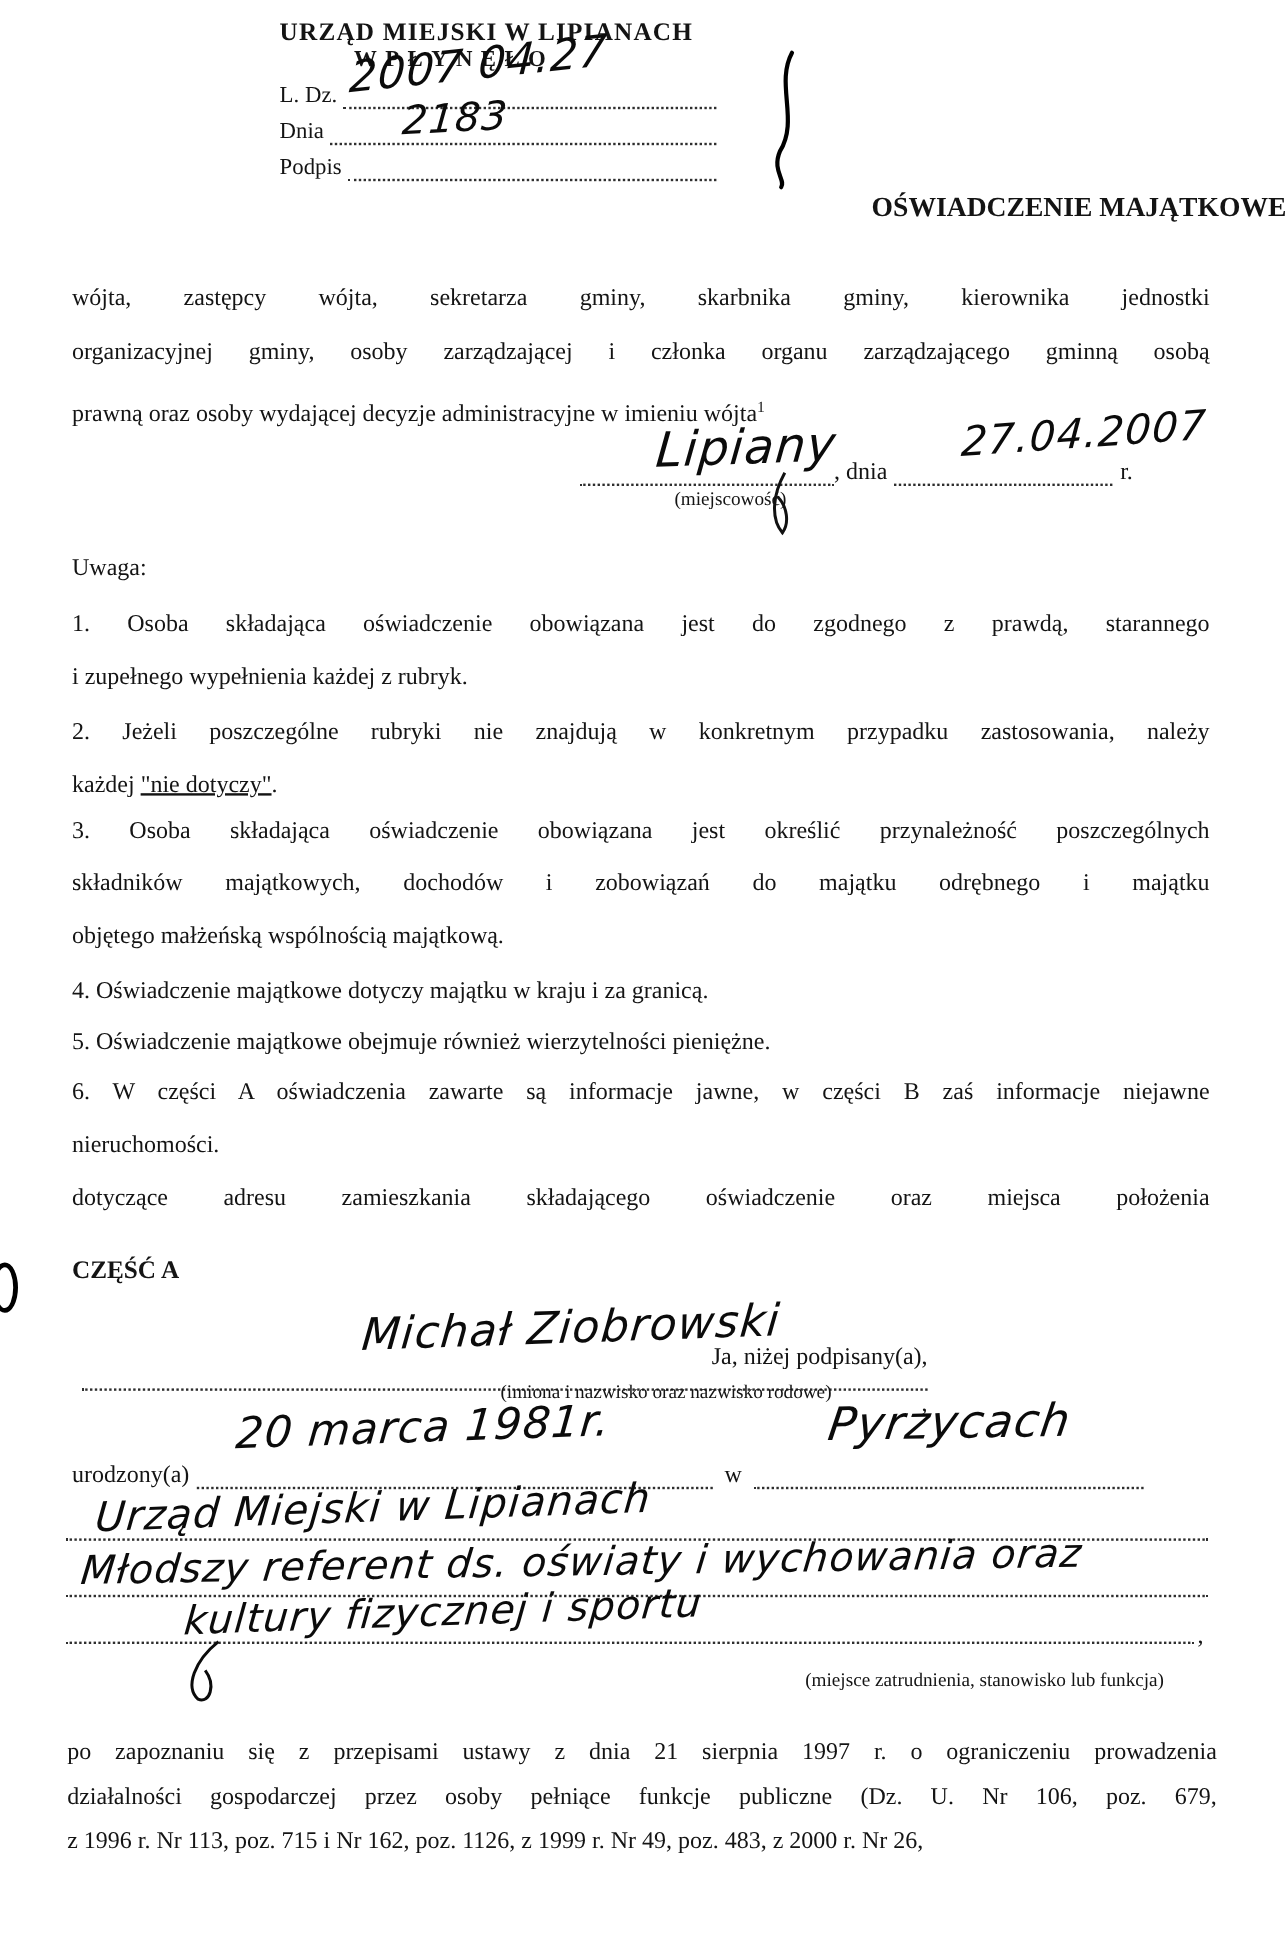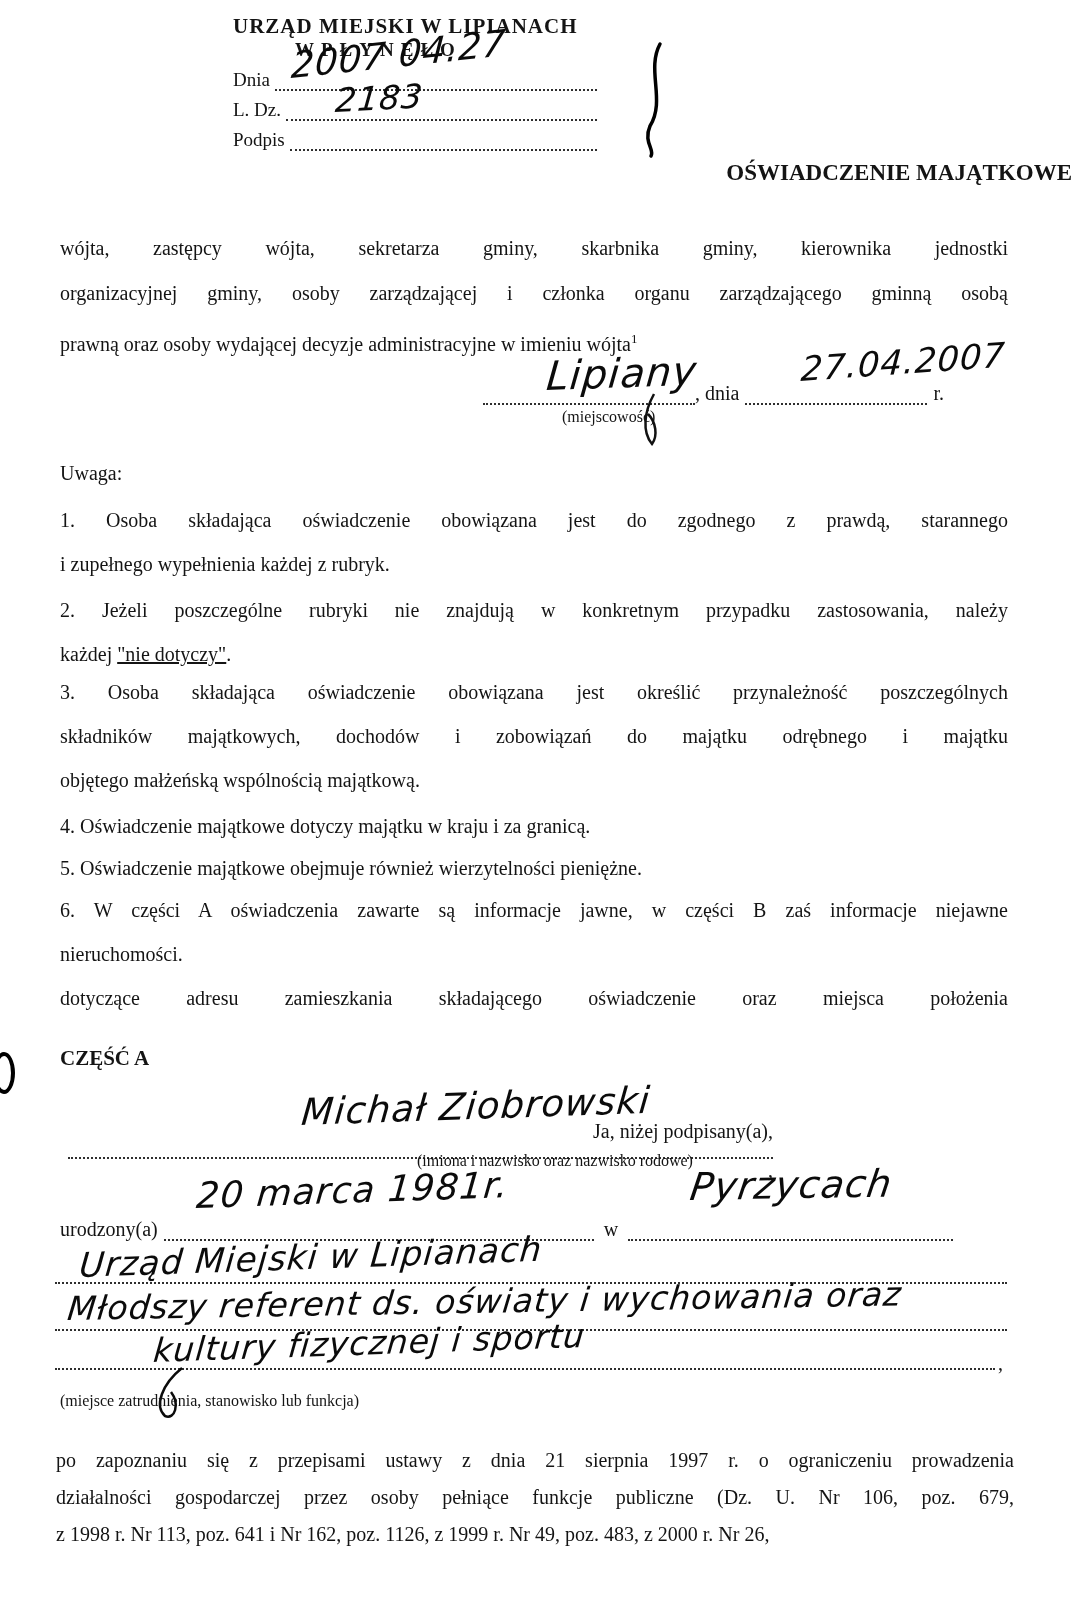--- a/index.html
+++ b/index.html
@@ -43,25 +43,25 @@
 </style>
 </head>
 <body>
 
 <div class="page">
 
   <div class="stamp">
     <div class="s-office">URZĄD MIEJSKI W LIPIANACH</div>
     <div class="s-recv">WPŁYNĘŁO</div>
     <div class="s-row">
-      <span class="s-lab">Dnia</span>
+      <span class="s-lab">L. Dz.</span>
       <span class="leader"></span>
     </div>
     <div class="s-row">
-      <span class="s-lab">L. Dz.</span>
+      <span class="s-lab">Dnia</span>
       <span class="leader"></span>
     </div>
     <div class="s-row">
       <span class="s-lab">Podpis</span>
       <span class="leader"></span>
     </div>
   </div>
   <div class="hand" style="left:290px;top:48px;font-size:36px;transform:rotate(-6deg) skewX(-10deg);">2007 04.27</div>
   <div class="hand" style="left:334px;top:84px;font-size:33px;transform:rotate(-3deg) skewX(-8deg);">2183</div>
   <svg width="36" height="118" style="left:638px;top:42px;">
@@ -138,21 +138,21 @@
   <div class="fullleader" style="left:55px;top:1270px;width:952px;"></div>
   <div class="fullleader" style="left:55px;top:1317px;width:952px;"></div>
   <div class="fullleader" style="left:55px;top:1356px;width:940px;"></div>
   <div class="comma" style="left:998px;top:1352px;">,</div>
   <div class="hand" style="left:78px;top:1248px;font-size:34px;">Urząd Miejski w Lipianach</div>
   <div class="hand" style="left:66px;top:1292px;font-size:33px;transform:rotate(-1deg) skewX(-7deg);">Młodszy referent ds. oświaty i wychowania oraz</div>
   <div class="hand" style="left:152px;top:1334px;font-size:33px;">kultury fizycznej i sportu</div>
   <svg width="40" height="56" style="left:152px;top:1366px;">
     <path d="M30,2 C10,18 2,40 13,50 C23,54 28,38 19,26" fill="none" stroke="#0b0b0b" stroke-width="2.5"></path>
   </svg>
-  <div class="caption" style="left:60px;top:1392px;width:910px;text-align:left;">(miejsce zatrudnienia, stanowisko lub funkcja)</div>
+  <div class="caption" style="left:60px;top:1392px;width:910px;text-align:right;">(miejsce zatrudnienia, stanowisko lub funkcja)</div>
 
   <div class="para" style="left:56px;top:1442px;width:958px;">
     <div style="line-height:37px;height:37px;" class="jl">po zapoznaniu się z przepisami ustawy z dnia 21 sierpnia 1997 r. o ograniczeniu prowadzenia</div>
     <div style="line-height:37px;height:37px;" class="jl">działalności gospodarczej przez osoby pełniące funkcje publiczne (Dz. U. Nr 106, poz. 679,</div>
-    <div style="line-height:37px;height:37px;">z 1998 r. Nr 113, poz. 641 i Nr 162, poz. 1126, z 1999 r. Nr 49, poz. 483, z 2000 r. Nr 26,</div>
+    <div style="line-height:37px;height:37px;">z 1996 r. Nr 113, poz. 715 i Nr 162, poz. 1126, z 1999 r. Nr 49, poz. 483, z 2000 r. Nr 26,</div>
   </div>
 
 </div>
 
 </body></html>

